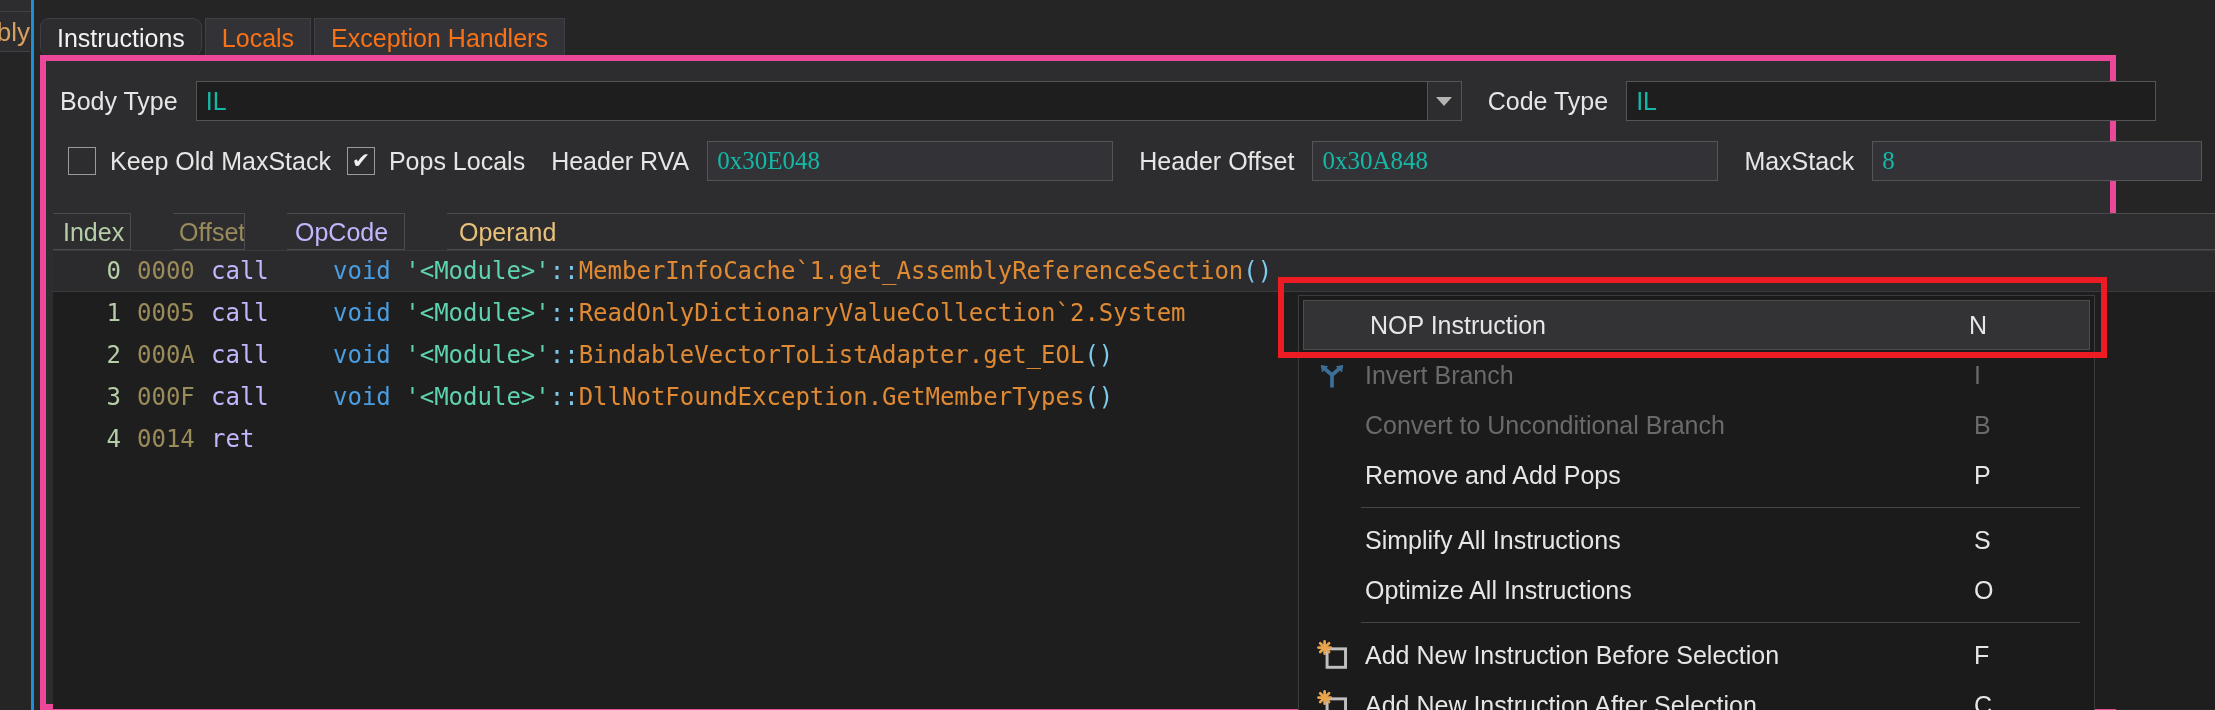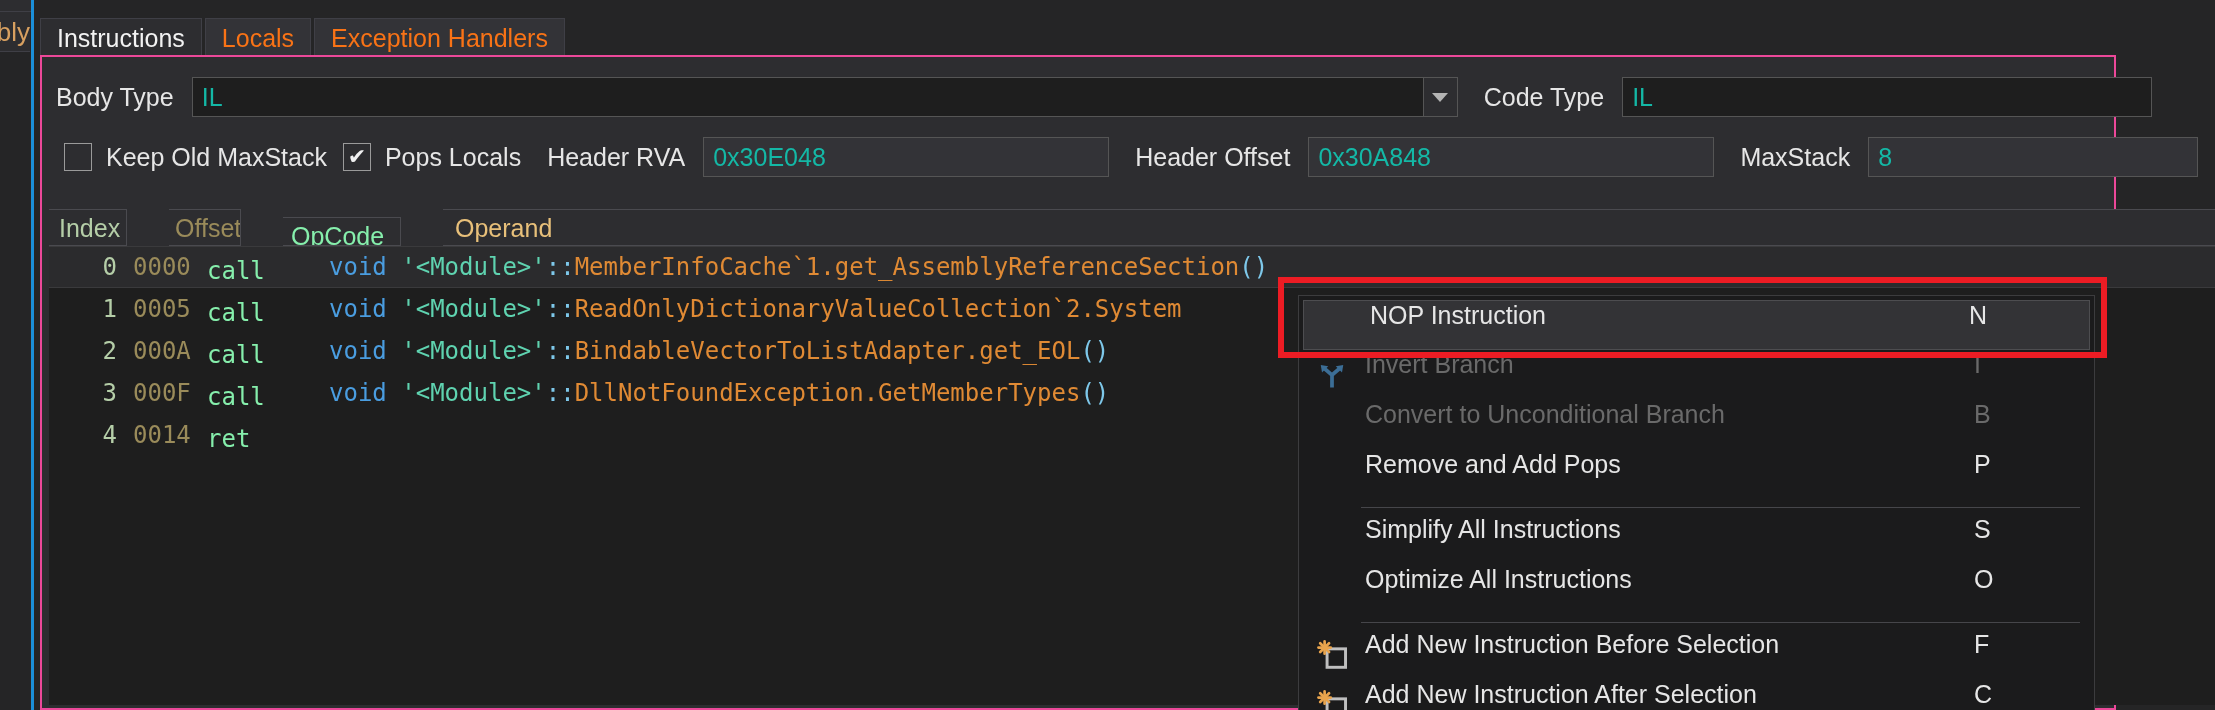--- a/index.html
+++ b/index.html
@@ -46,38 +46,38 @@
   }
   .tab {
     height: 38px; line-height: 38px;
     padding: 0 16px;
     font-size: 25px; color: #f97316;
     background: #333337;
     border: 1px solid #3f3f46; border-bottom: none;
     margin-right: 3px;
     cursor: default;
   }
-  .tab.active { background: #2d2d30; color: #f2f2f2; }
+  .tab.active { background: #2d2d30; color: #f2f2f2; border-radius: 9px; }
 
   .tabcontent {
     position: absolute; left: 6px; top: 55px;
     width: 2076px; height: 655px;
     background: #2d2d30;
-    border: 2px solid #ec4899;
+    border: 6px solid #ec4899;
   }
 
   
   .formrow { position: absolute; display: flex; align-items: center; height: 40px; }
   .flabel { font-size: 25px; color: #e6e6e6; white-space: nowrap; }
   .fbox {
     background: #1e1e1e; border: 1px solid #555; height: 40px;
     display: flex; align-items: center; padding-left: 9px;
     color: #14b8a6; font-size: 25px;
   }
-  .fbox.lighter { background: #333337; }
+  .fbox.lighter { background: #333337; font-family: Liberation Serif, serif; }
   .combo-arrow {
     width: 34px; height: 40px; background: #2d2d30; border: 1px solid #555;
     border-left: none; display: flex; align-items: center; justify-content: center;
     cursor: default;
   }
   .combo-arrow .caret {
     width: 0; height: 0; border-left: 8px solid transparent;
     border-right: 8px solid transparent; border-top: 9px solid #b4b4b4;
   }
   .chk {
@@ -99,34 +99,34 @@
   .gh.c-offset { width: 72px; }
   .gh.c-opcode { width: 118px; }
   .gh.c-operand{ flex: 1 1 auto; border-right: none; }
 
   .grid-body { background: #1e1e1e; height: 459px; }
   .grow { display: flex; height: 42px; align-items: center; font-family: "DejaVu Sans Mono", monospace; font-size: 24px; cursor: default; }
   .grow.selected { background: #2b2b2d; border-top:1px solid #3a3a3c; border-bottom:1px solid #3a3a3c; }
   .cell { overflow: hidden; white-space: nowrap; }
   .c-index  { width: 78px;  text-align: right; padding-right: 10px; color: #b5cea8; }
   .c-offset { width: 72px;  text-align: left;  padding-left: 6px;  color: #9a8b5a; }
-  .c-opcode { width: 118px; padding-left: 8px; color: #86efac; margin-top: 8px; }
+  .c-opcode { width: 118px; padding-left: 8px; color: #c4b5fd; }
   .c-operand{ flex: 1 1 auto; padding-left: 12px; }
   .tok-kw   { color: #4a9de0; }
   .tok-type { color: #5fd3b0; }
   .tok-punc { color: #7ec8ea; }
   .tok-mem  { color: #e08a34; }
 
   
   .ctxmenu {
     position: absolute; left: 1298px; top: 295px; width: 797px;
     background: #1b1b1c; border: 1px solid #3c3c3e;
     padding: 4px 0 0 0; z-index: 40;
   }
-  .mi { display: flex; align-items: flex-start; height: 50px; cursor: default; position: relative; }
+  .mi { display: flex; align-items: center; height: 50px; cursor: default; position: relative; }
   .mi.highlight { background: #333336; border: 1px solid #4d4d50; margin: 0 4px; height: 50px; }
   .mi-ico { width: 66px; min-width: 66px; height: 50px; display:flex; align-items:center; justify-content:center; }
   .mi-label { flex: 1 1 auto; font-size: 25px; color: #e6e6e6; white-space: nowrap; }
   .mi-key { width: 120px; font-size: 25px; color: #e6e6e6; }
   .mi.disabled .mi-label, .mi.disabled .mi-key { color: #6a6a6a; }
   .mi-sep { height: 1px; background: #46464a; margin: 7px 14px 7px 62px; }
 
   .ico-branch { width: 30px; height: 28px; }
   .ico-newins { width: 32px; height: 30px; position: relative; }
 

